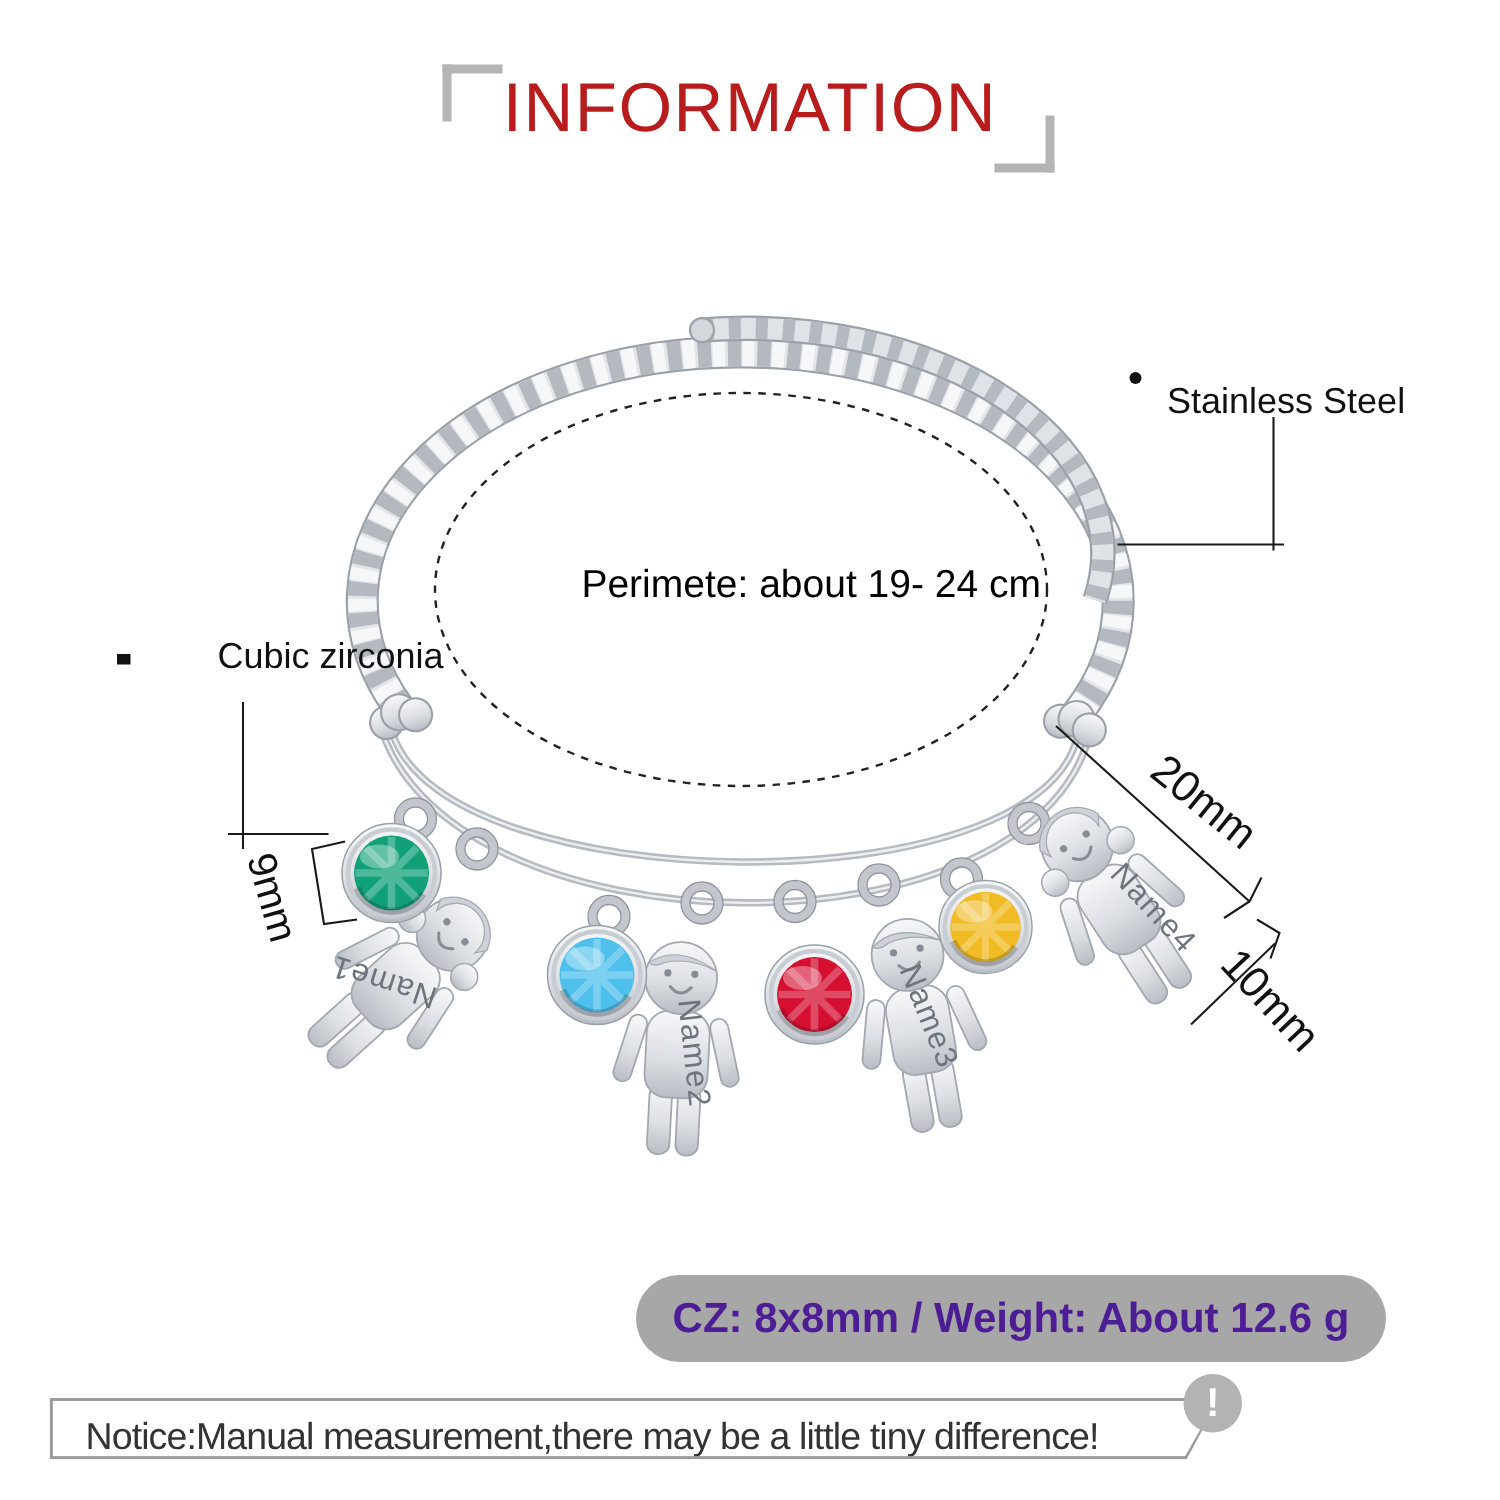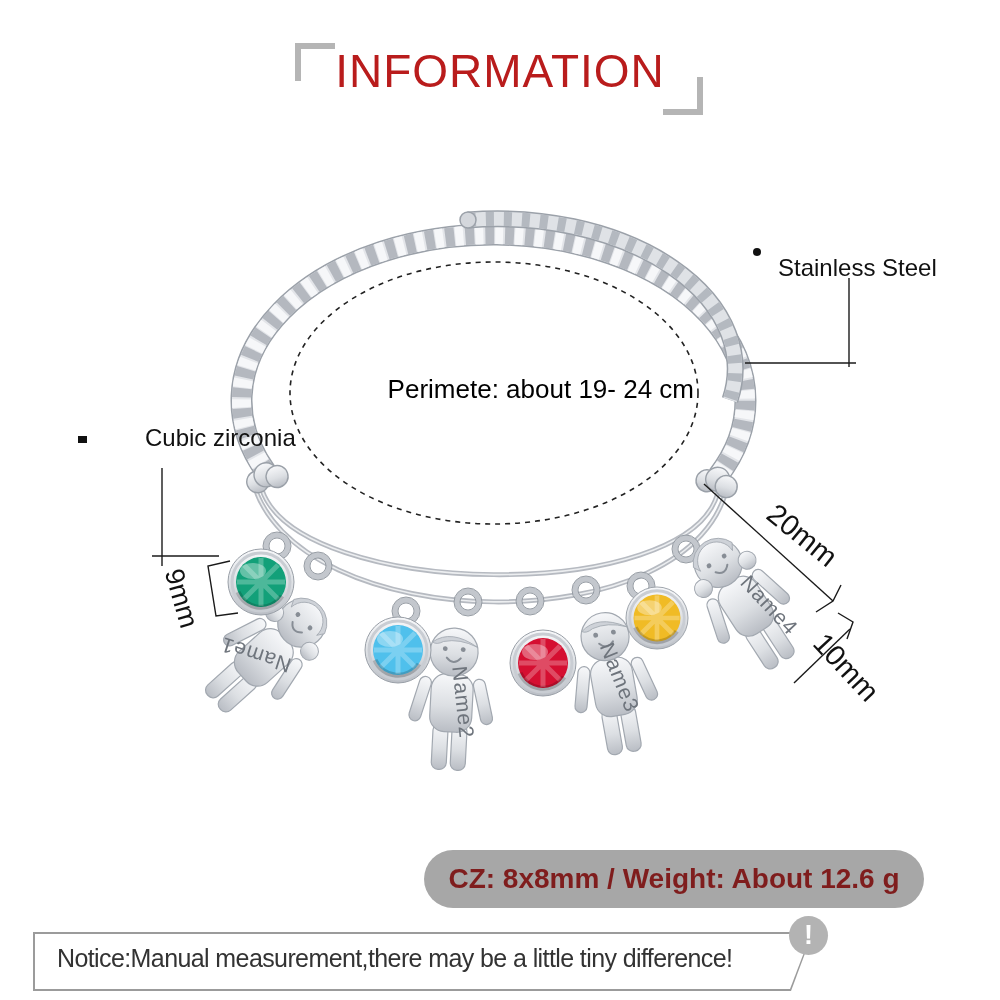--- a/index.html
+++ b/index.html
@@ -19,25 +19,25 @@
   .callout{font-size:24px;color:#111;white-space:nowrap;}
   .dot-bullet{width:8px;height:8px;border-radius:50%;background:#111;}
   .sq-bullet{width:9px;height:7px;background:#111;}
 
   .dim{font-size:29px;color:#111;white-space:nowrap;font-weight:400;}
 
   .perimeter{left:294px;top:374px;width:400px;text-align:right;font-size:26px;color:#000;}
 
   
   .banner{left:424px;top:850px;width:500px;height:58px;border-radius:29px;background:#a7a7a7;
-          color:#7f1d1d;font-size:28px;font-weight:bold;text-align:center;line-height:58px;
+          color:#4c1d95;font-size:28px;font-weight:bold;text-align:center;line-height:58px;
           white-space:nowrap;letter-spacing:0px;}
 
   
-  .notice-outer{left:33px;top:932px;width:780px;height:59px;background:#9b9b9b;
+  .notice-outer{left:33px;top:932px;width:780px;height:41px;background:#9b9b9b;
                 clip-path:polygon(0 0,100% 0,calc(100% - 22px) 100%,0 100%);}
   .notice-inner{position:absolute;left:2px;top:2px;right:2px;bottom:2px;background:#fff;
                 clip-path:polygon(0 0,100% 0,calc(100% - 21px) 100%,0 100%);}
   .notice-text{position:absolute;left:22px;top:0;height:49px;line-height:49px;
                font-size:25px;letter-spacing:-0.6px;color:#333;white-space:nowrap;}
   .excl{left:789px;top:916px;width:39px;height:39px;border-radius:50%;background:#b3b3b3;
         color:#fff;font-size:27px;font-weight:bold;text-align:center;line-height:38px;z-index:5;}
 
   svg text.engrave{font-family:"Liberation Sans",sans-serif;font-size:21px;fill:#6e747c;
                    letter-spacing:1px;}

